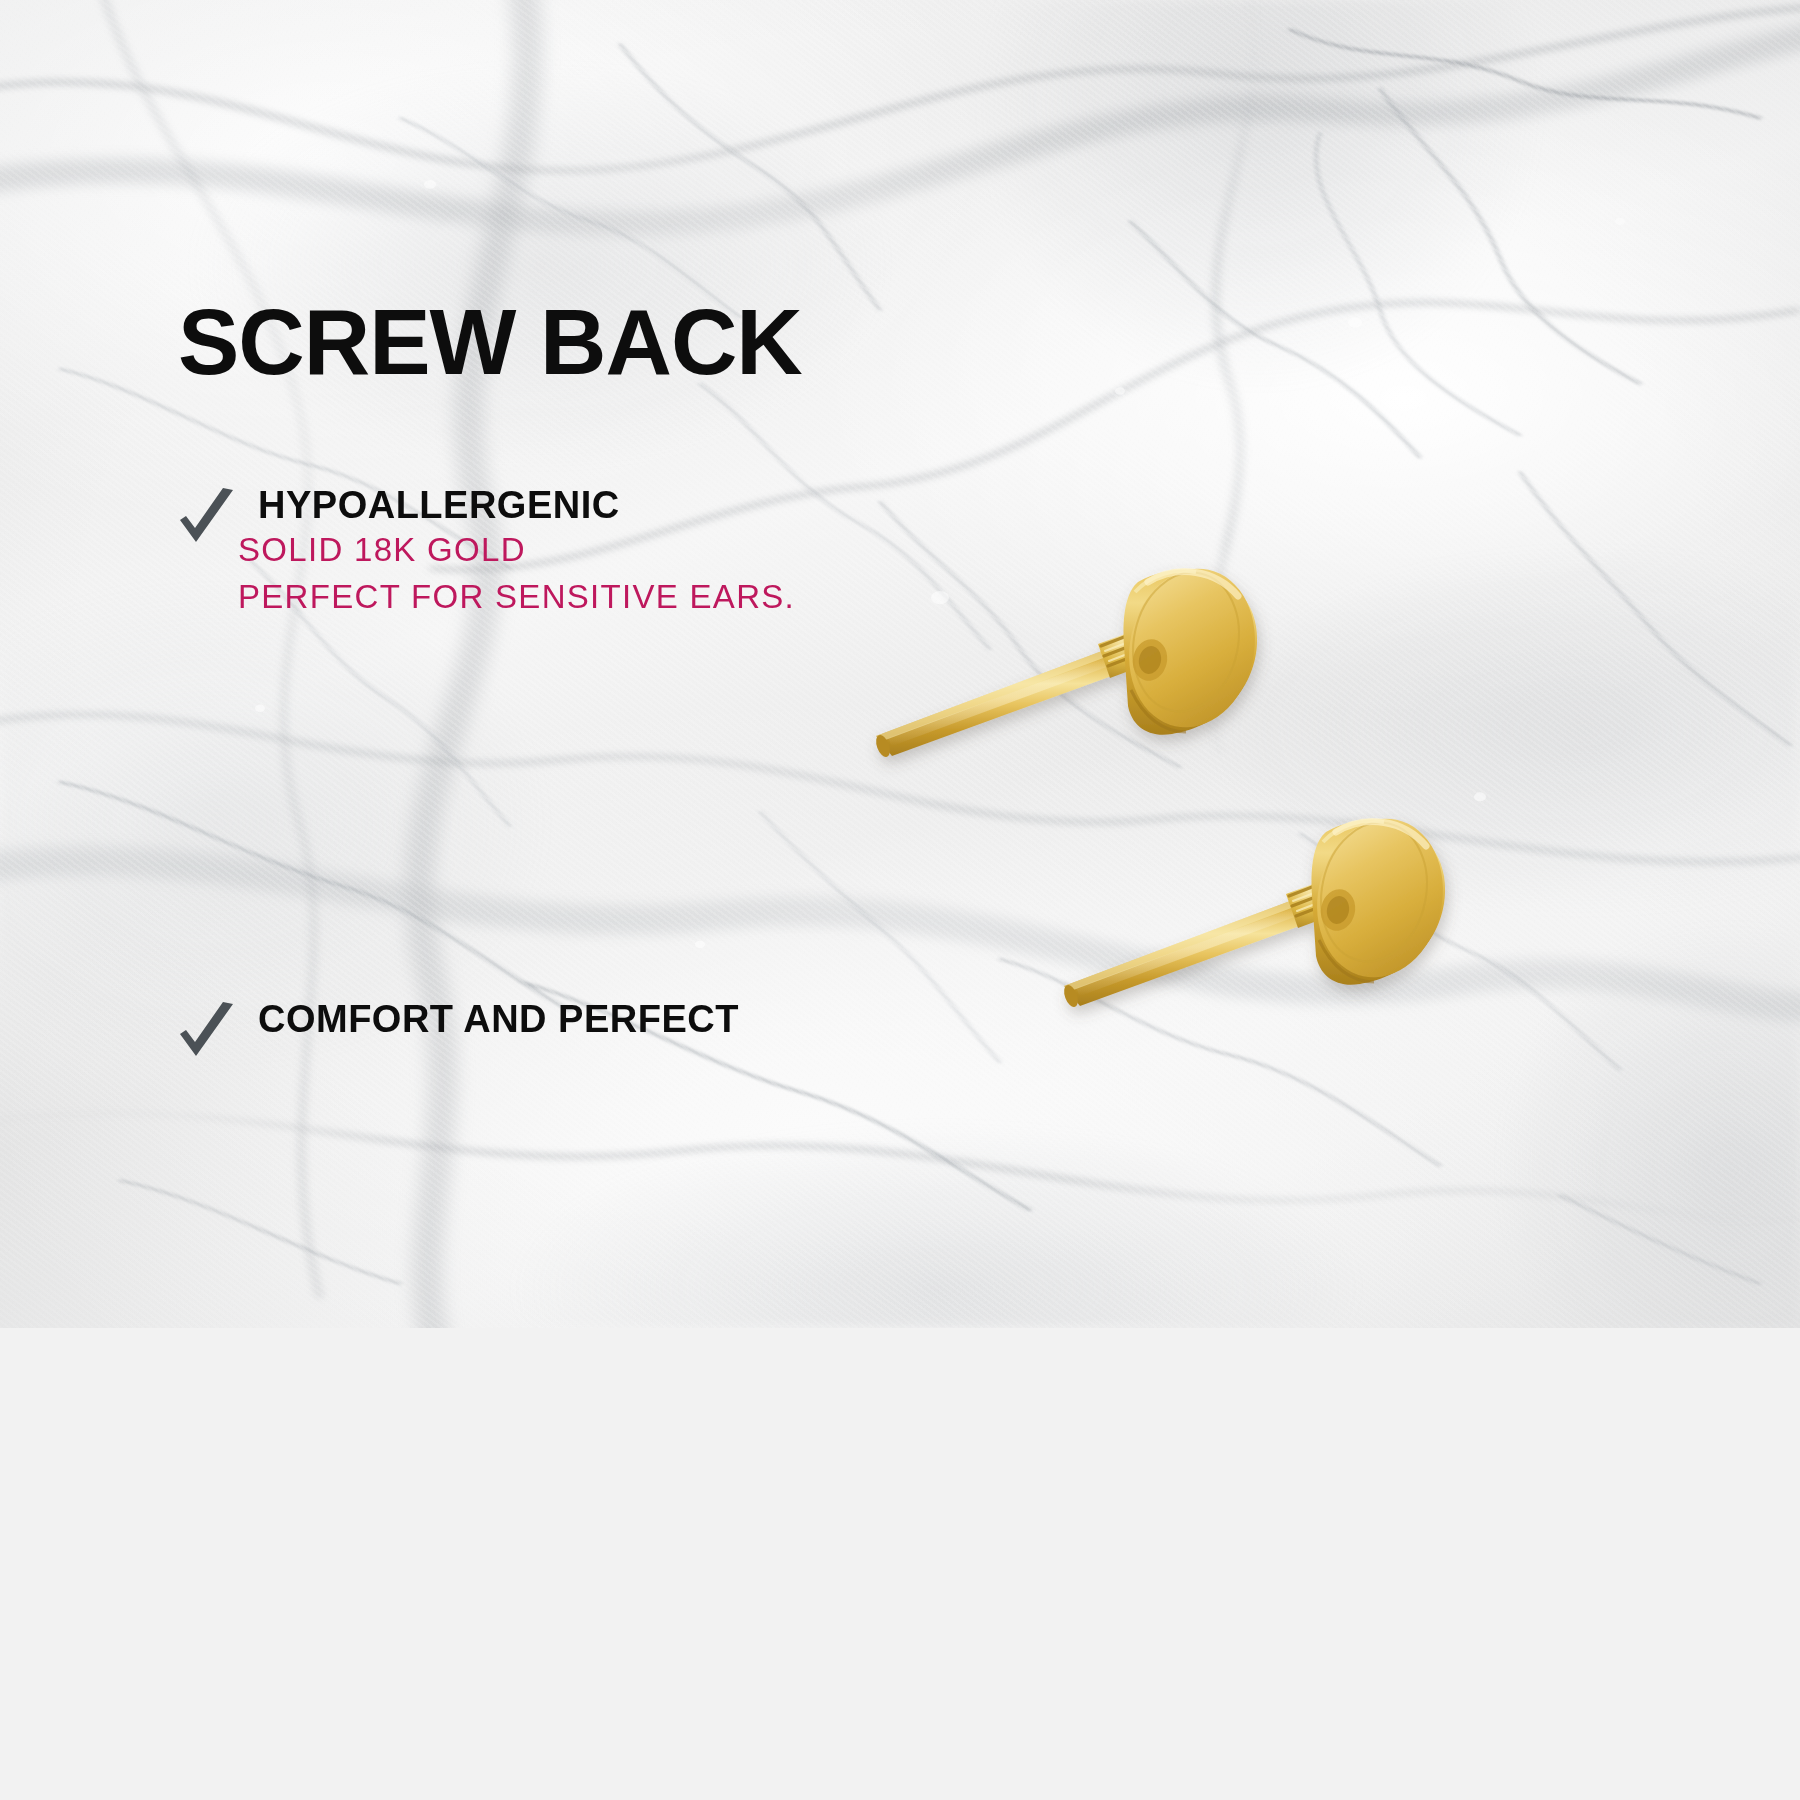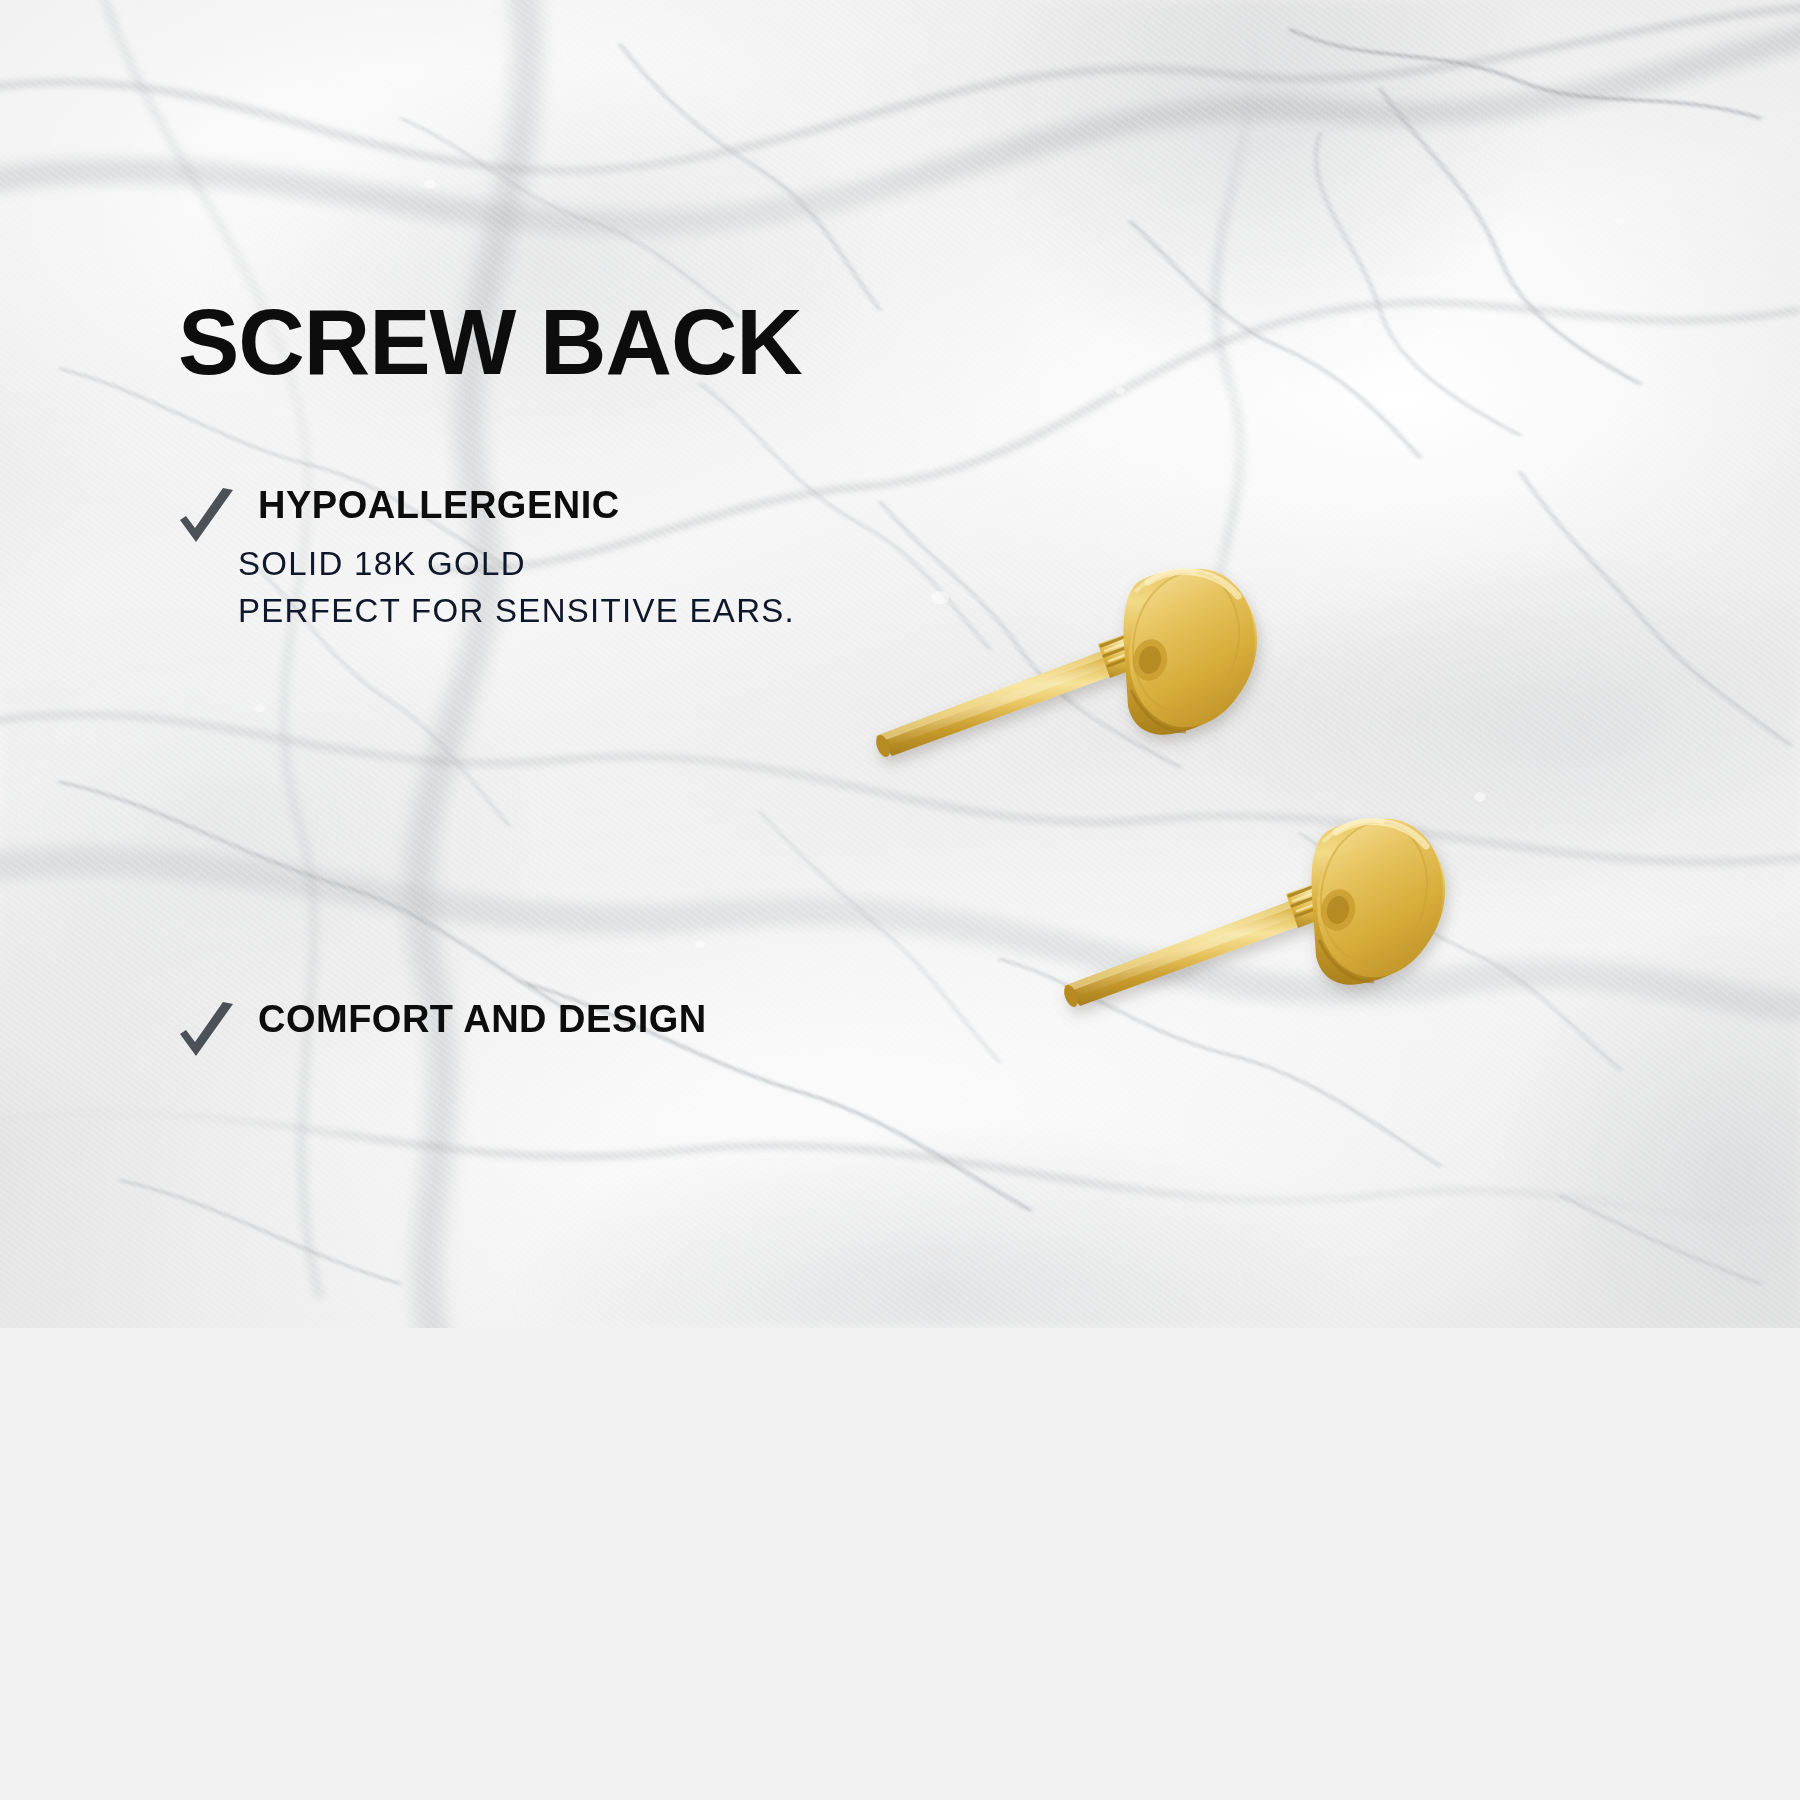--- a/index.html
+++ b/index.html
@@ -75,25 +75,24 @@
     margin-left:82px;
     font-size:38px;
     font-weight:700;
     letter-spacing:.5px;
     color:#0d0d0d;
     line-height:1.05;
     white-space:nowrap;
   }
   .feat-body{
     margin-left:62px;
-    margin-top:14px;
     font-size:33px;
     font-weight:400;
     letter-spacing:1.3px;
-    color:#0f172a;
+    color:#be185d;
     line-height:1.44;
     white-space:pre-line;
   }
 
   
   .earring{ position:absolute; }
   .earring svg{ display:block; overflow:visible; }
   .e1{ left:852px; top:520px; }
   .e2{ left:1040px; top:770px; }
 </style>
@@ -198,21 +197,21 @@
 PERFECT FOR SENSITIVE EARS.</div>
     </div>
 
 
     <div class="feature f3">
       <span class="check">
         <svg viewBox="0 0 62 66">
           <path d="M4 34 L20 56 L57 4 L47 2 L19 42 L10 30 Z" fill="#4b5156"></path>
         </svg>
       </span>
-      <div class="feat-head">COMFORT AND DESIGN</div>
+      <div class="feat-head">COMFORT AND PERFECT</div>
     </div>
 
     <div class="earring e1">
       <svg width="440" height="290" viewBox="0 0 440 290">
         <defs>
           <linearGradient id="postG1" x1="0" y1="0" x2="0" y2="1">
             <stop offset="0%" stop-color="#c89b2a"></stop>
             <stop offset="14%" stop-color="#e3bd55"></stop>
             <stop offset="33%" stop-color="#f6e39b"></stop>
             <stop offset="52%" stop-color="#e8c45f"></stop>

